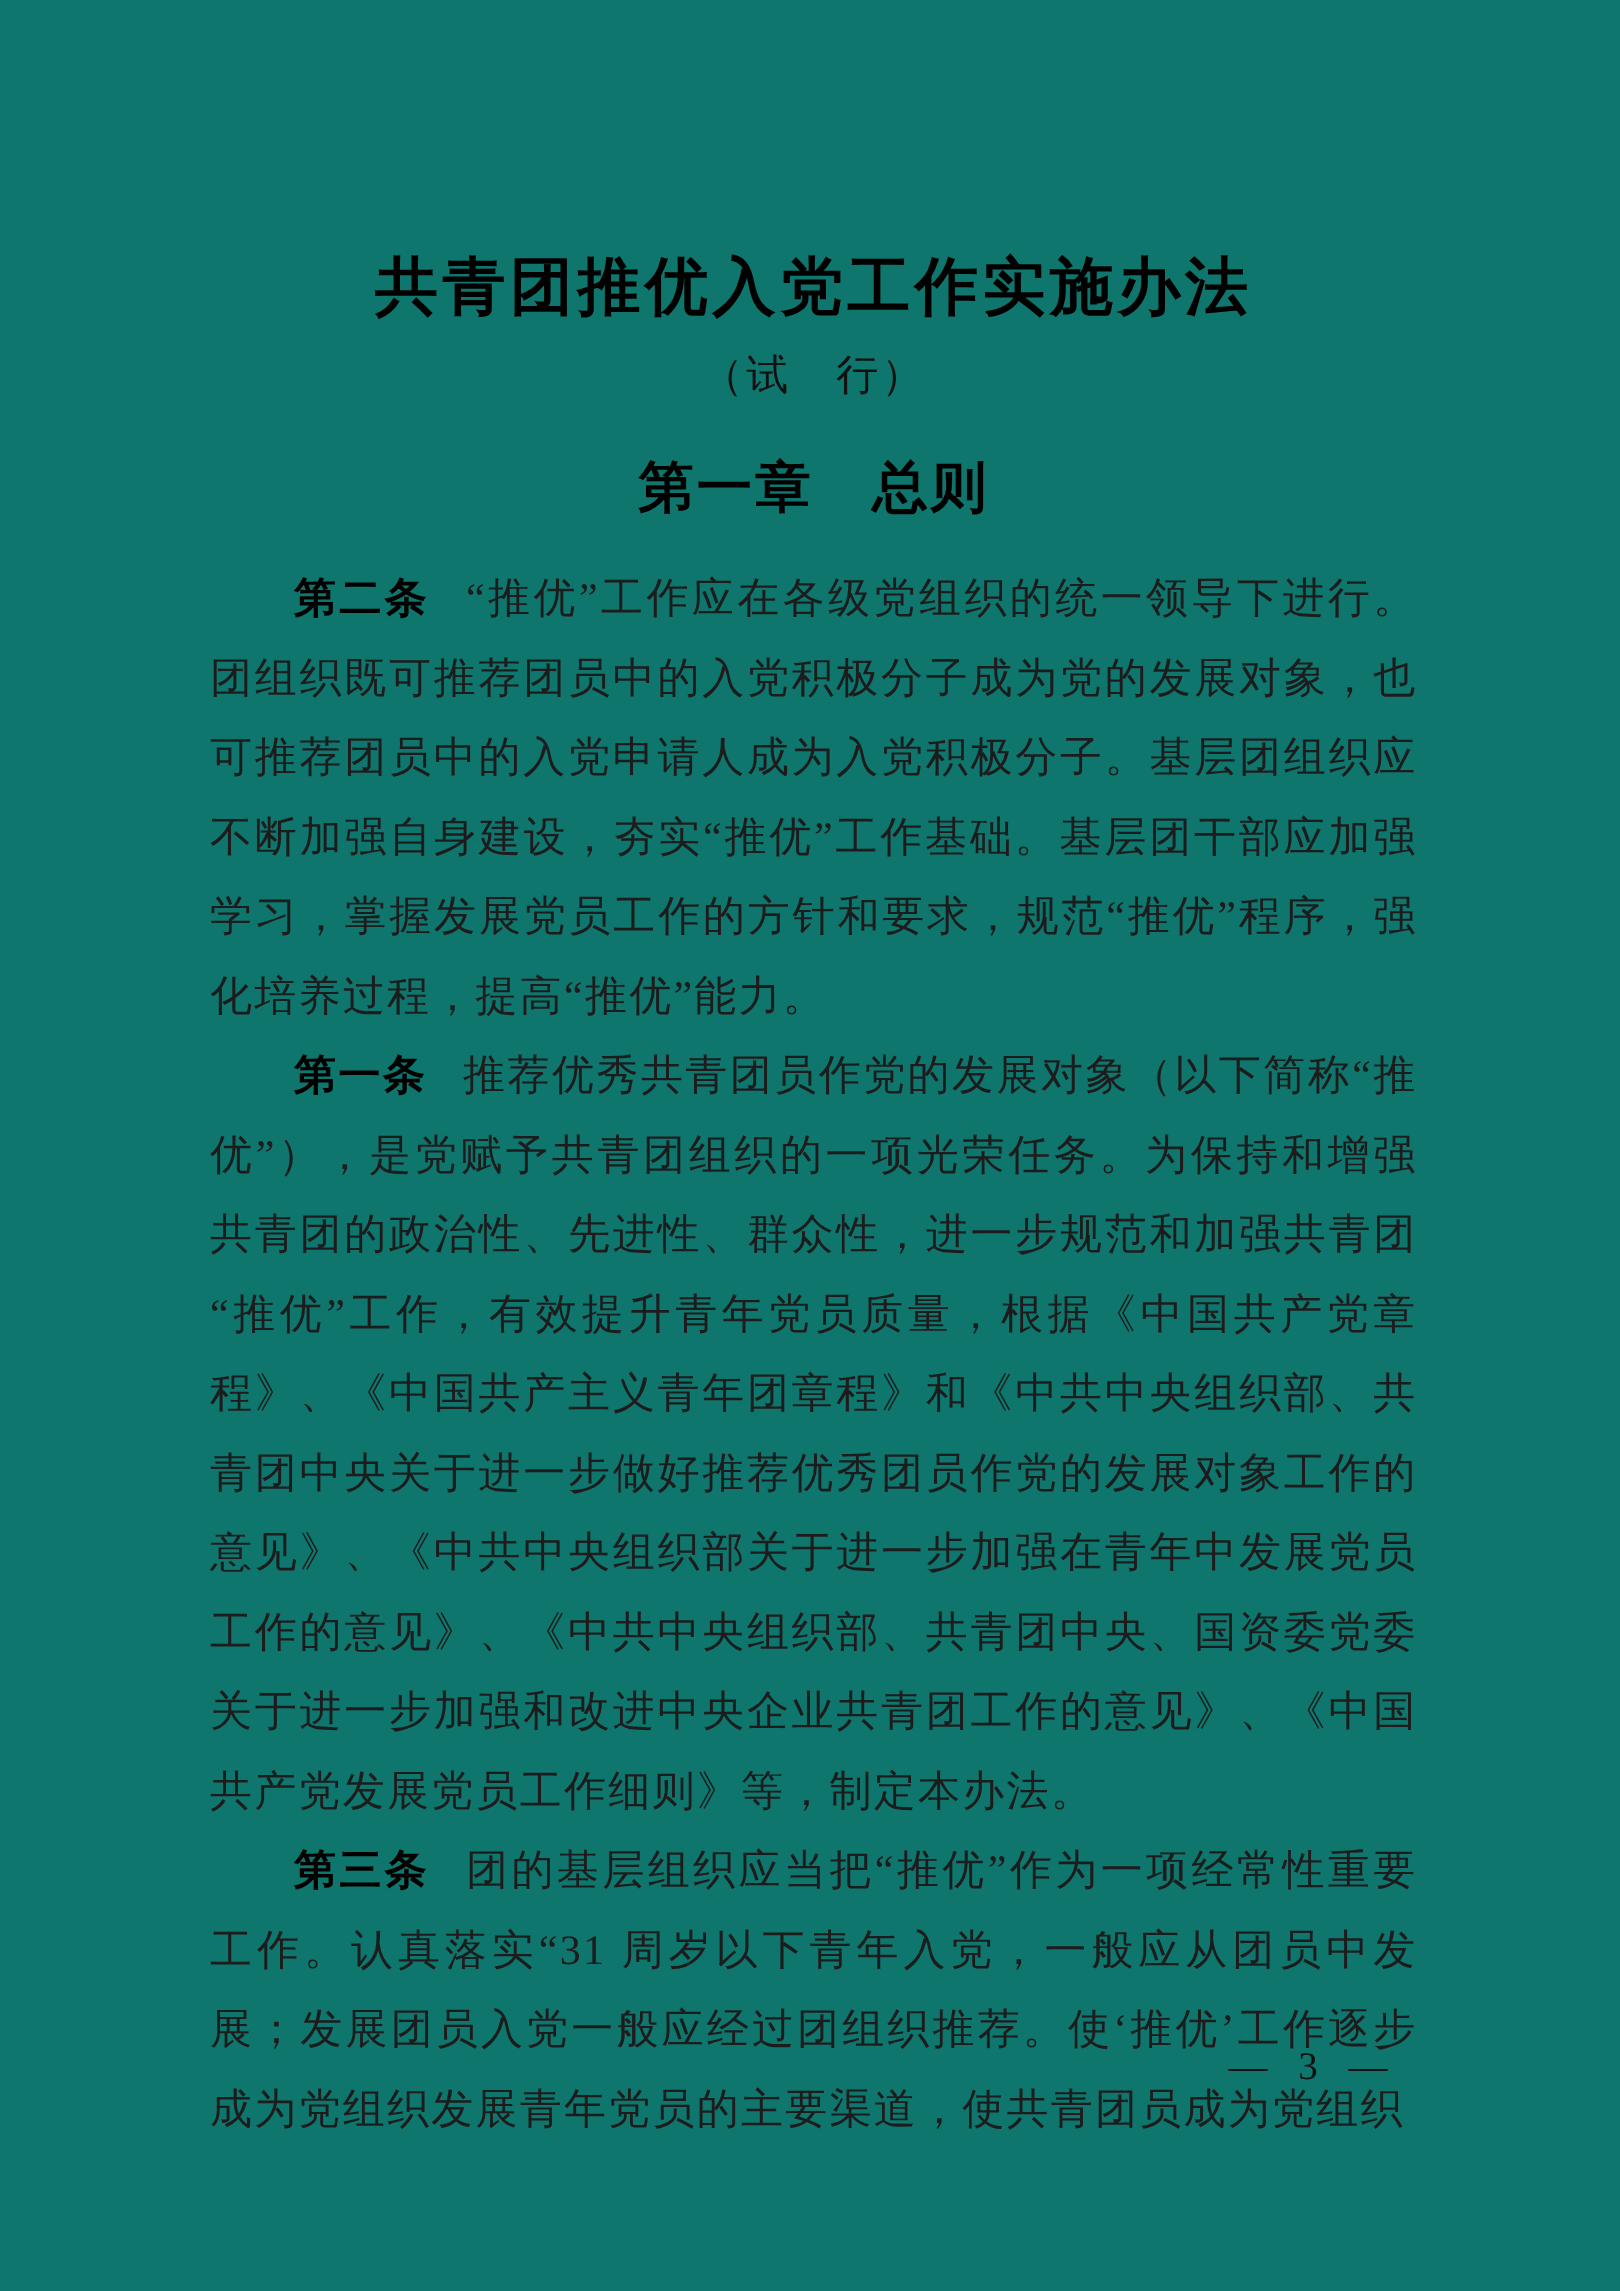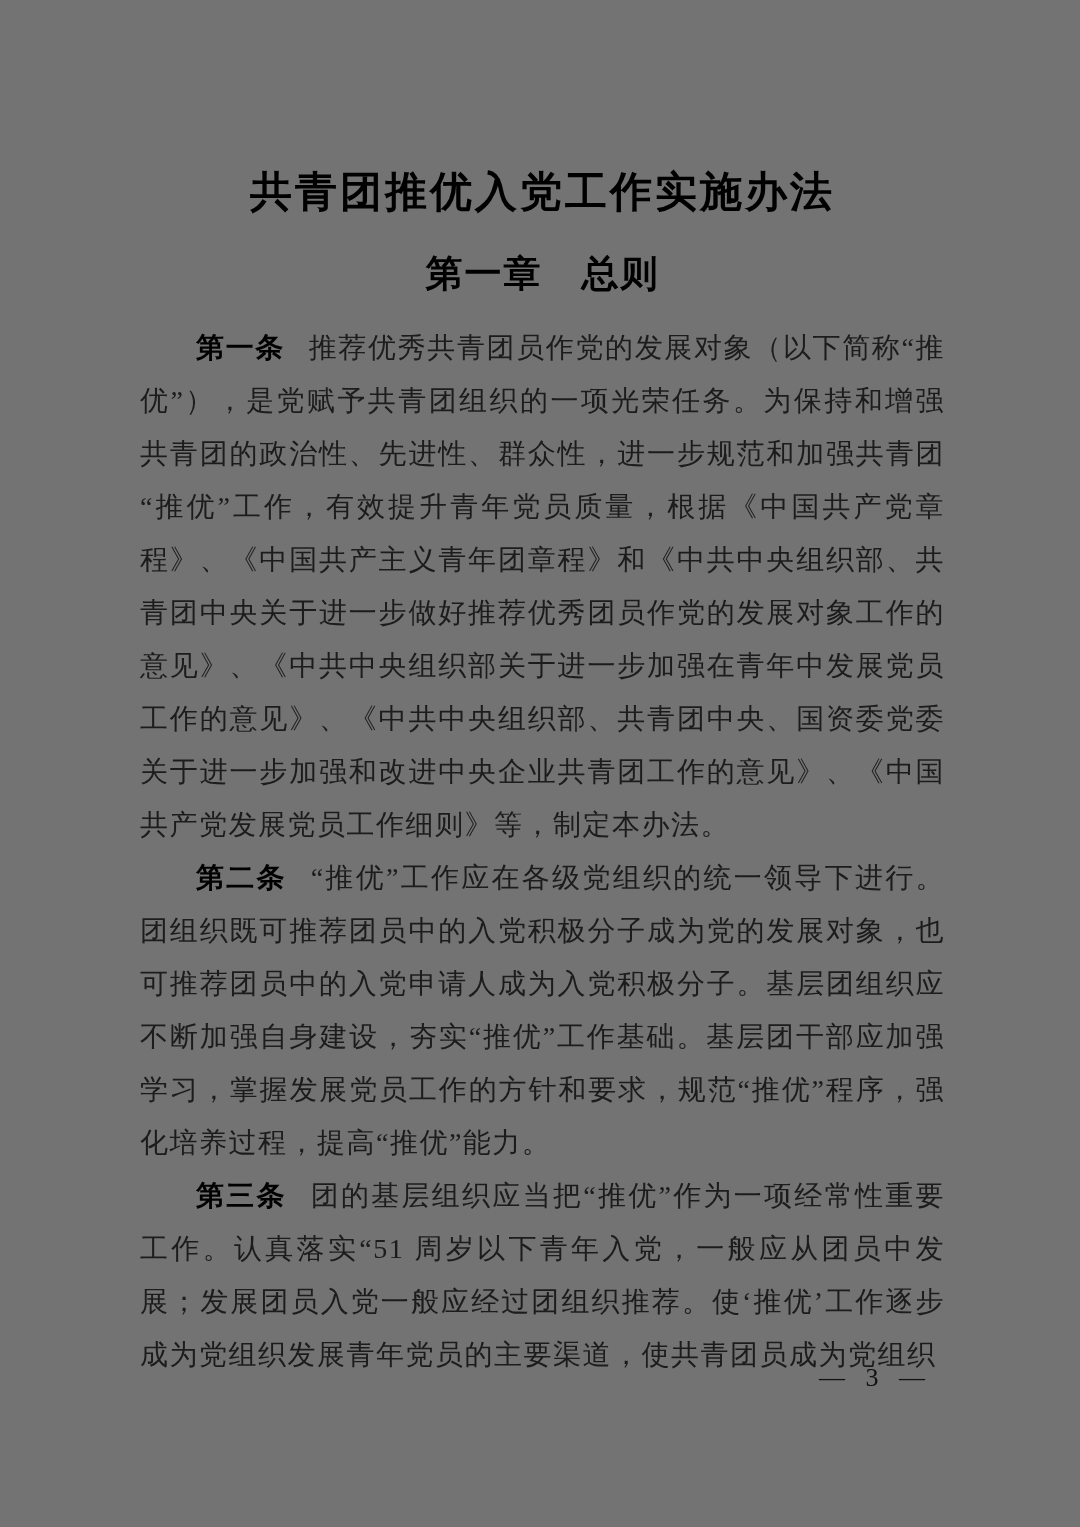--- a/index.html
+++ b/index.html
@@ -2,21 +2,21 @@
 <html lang="zh"><head>
 <meta charset="utf-8">
 <style>
   * { margin: 0; padding: 0; box-sizing: border-box; }
   html, body { background: #e8e8e8; }
   .page {
     position: relative;
     width: 1080px;
     height: 1527px;
     margin: 0 auto;
-    background: #737373;
+    background: #0f766e;
     overflow: hidden;
     font-family: "Liberation Serif", "DejaVu Serif", serif;
     color: #1c1c1c;
   }
   .content {
     padding: 168px 135px 0 140px;
   }
   .doc-title {
     text-align: center;
     font-size: 42px;
@@ -69,21 +69,22 @@
     color: #111111;
     white-space: nowrap;
   }
 </style>
 </head>
 <body>
 
 <div class="page">
   <div class="content">
     <h1 class="doc-title">共青团推优入党工作实施办法</h1>
+    <div class="doc-subtitle">（试　行）</div>
     <h2 class="chapter-heading">第一章　总则</h2>
     <div class="body-text">
+      <p class="para"><span class="para-label">第二条</span><span>“推优”工作应在各级党组织的统一领导下进行。团组织既可推荐团员中的入党积极分子成为党的发展对象，也可推荐团员中的入党申请人成为入党积极分子。基层团组织应不断加强自身建设，夯实“推优”工作基础。基层团干部应加强学习，掌握发展党员工作的方针和要求，规范“推优”程序，强化培养过程，提高“推优”能力。</span></p>
       <p class="para"><span class="para-label">第一条</span><span>推荐优秀共青团员作党的发展对象（以下简称“推优”），是党赋予共青团组织的一项光荣任务。为保持和增强共青团的政治性、先进性、群众性，进一步规范和加强共青团“推优”工作，有效提升青年党员质量，根据《中国共产党章程》、《中国共产主义青年团章程》和《中共中央组织部、共青团中央关于进一步做好推荐优秀团员作党的发展对象工作的意见》、《中共中央组织部关于进一步加强在青年中发展党员工作的意见》、《中共中央组织部、共青团中央、国资委党委关于进一步加强和改进中央企业共青团工作的意见》、《中国共产党发展党员工作细则》等，制定本办法。</span></p>
-      <p class="para"><span class="para-label">第二条</span><span>“推优”工作应在各级党组织的统一领导下进行。团组织既可推荐团员中的入党积极分子成为党的发展对象，也可推荐团员中的入党申请人成为入党积极分子。基层团组织应不断加强自身建设，夯实“推优”工作基础。基层团干部应加强学习，掌握发展党员工作的方针和要求，规范“推优”程序，强化培养过程，提高“推优”能力。</span></p>
-      <p class="para"><span class="para-label">第三条</span><span>团的基层组织应当把“推优”作为一项经常性重要工作。认真落实“51 周岁以下青年入党，一般应从团员中发展；发展团员入党一般应经过团组织推荐。使‘推优’工作逐步成为党组织发展青年党员的主要渠道，使共青团员成为党组织</span></p>
+      <p class="para"><span class="para-label">第三条</span><span>团的基层组织应当把“推优”作为一项经常性重要工作。认真落实“31 周岁以下青年入党，一般应从团员中发展；发展团员入党一般应经过团组织推荐。使‘推优’工作逐步成为党组织发展青年党员的主要渠道，使共青团员成为党组织</span></p>
     </div>
   </div>
   <div class="page-number">— 3 —</div>
 </div>
 
 </body></html>

